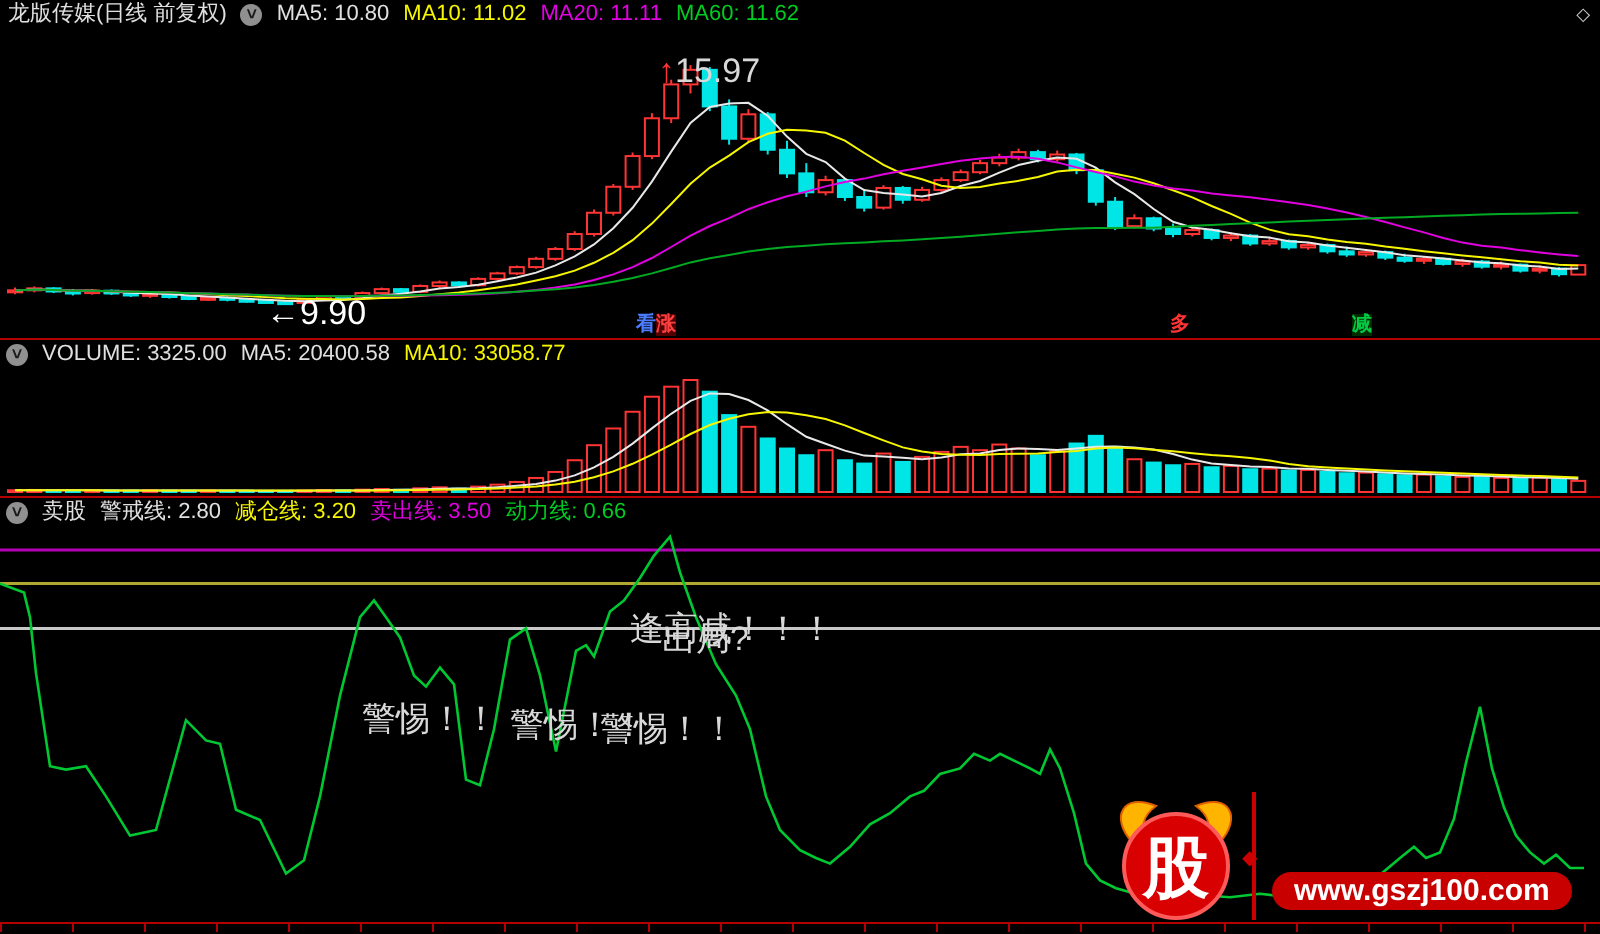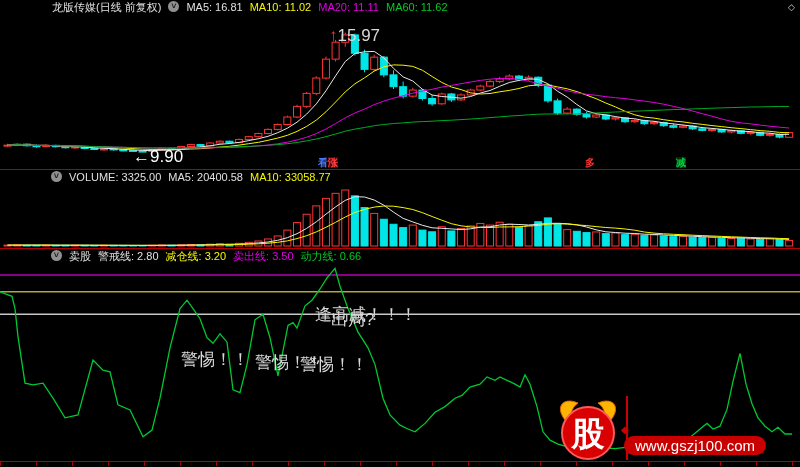--- a/index.html
+++ b/index.html
@@ -1,50 +1,50 @@
 <!DOCTYPE html>
 <html><head>
 <meta charset="utf-8">
 <style>
   html,body{margin:0;padding:0;background:#000;}
   #app{position:relative;width:800px;height:467px;background:#000;overflow:hidden;
        font-family:"Liberation Sans","DejaVu Sans",sans-serif;}
-  .row{position:absolute;display:flex;align-items:flex-start;white-space:nowrap;
-       font-size:11px;line-height:13px;margin-left:48px;}
+  .row{position:absolute;display:flex;align-items:center;white-space:nowrap;
+       font-size:11px;line-height:13px;}
   .row>*{margin-right:7px;}
   .c-white{color:#e0e0e0}.c-gray{color:#b4b4b4}.c-yellow{color:#f6f600}
   .c-magenta{color:#e000e0}.c-green{color:#00cc22}.c-red{color:#ff3434}
   .circle-icon{display:inline-block;width:11px;height:11px;border-radius:50%;
        background:#909090;color:#1a1a1a;font-size:9px;line-height:10px;
        text-align:center;font-weight:bold;flex:0 0 auto;}
   .panel-svg{position:absolute;left:0;}
   .divider{position:absolute;left:0;width:800px;height:1px;background:#b40000;}
   .ann{position:absolute;color:#d8d8d8;font-size:17px;white-space:nowrap;}
   .marker{position:absolute;font-size:10px;font-weight:bold;line-height:11px;}
   .tickstrip{position:absolute;left:0;top:462px;width:800px;height:4px;
        background:repeating-linear-gradient(90deg,#b40000 0 1px,transparent 1px 36px);}
   .diamond-tr{position:absolute;right:5px;top:2px;color:#cfcfcf;font-size:9px;}
   
   #watermark{position:absolute;left:552px;top:392px;width:246px;height:72px;}
   #wm-divider{position:absolute;left:74px;top:4px;width:2px;height:64px;background:#cc0000;}
   #wm-diamond{position:absolute;left:69px;top:32px;color:#cc0000;font-size:10px;}
   #wm-title{position:absolute;left:86px;top:8px;font-size:26px;font-weight:bold;
        color:#dd1111;letter-spacing:11px;font-family:"Liberation Serif","DejaVu Serif",serif;}
-  #wm-pill{position:absolute;left:72px;top:44px;background:#c80000;color:#fff;
-       font-weight:normal;font-size:15px;padding:1px 11px;border-radius:11px;}
+  #wm-pill{position:absolute;left:84px;top:44px;background:#c80000;color:#fff;
+       font-weight:bold;font-size:15px;padding:1px 11px;border-radius:11px;}
 </style>
 </head>
 <body>
 
 <div id="app">
 
   <div class="row" style="left:4px;top:1px;">
     <span class="c-white">龙版传媒(日线 前复权)</span>
     <span class="circle-icon">˅</span>
-    <span class="c-white">MA5: 16.81</span>
+    <span class="c-white">MA5: 10.80</span>
     <span class="c-yellow">MA10: 11.02</span>
     <span class="c-magenta">MA20: 11.11</span>
     <span class="c-green">MA60: 11.62</span>
   </div>
   <span class="diamond-tr">◇</span>
 
 
   <svg id="candle-svg" class="panel-svg" style="top:27px;" width="800" height="142">
       <line x1="7.5" y1="116.77952755905513" x2="7.5" y2="120.1259842519685" stroke="#ff3434" stroke-width="1"></line>
       <rect x="4" y="118.15748031496064" width="7" height="1" fill="#000" stroke="#ff3434" stroke-width="1"></rect>

